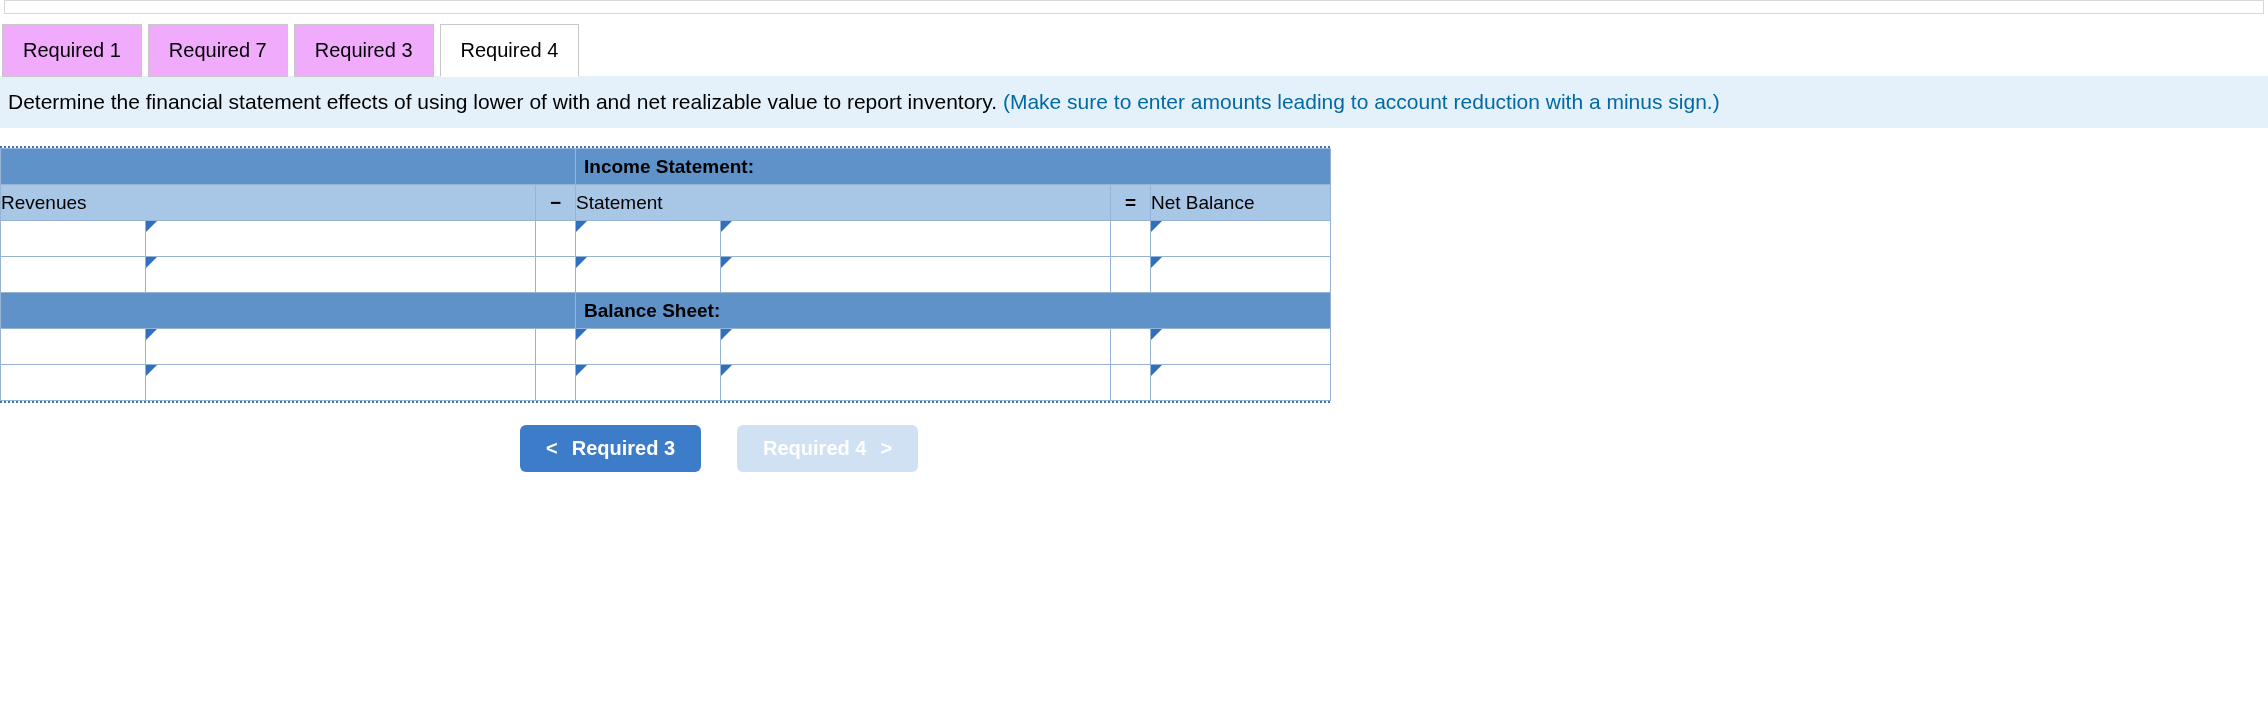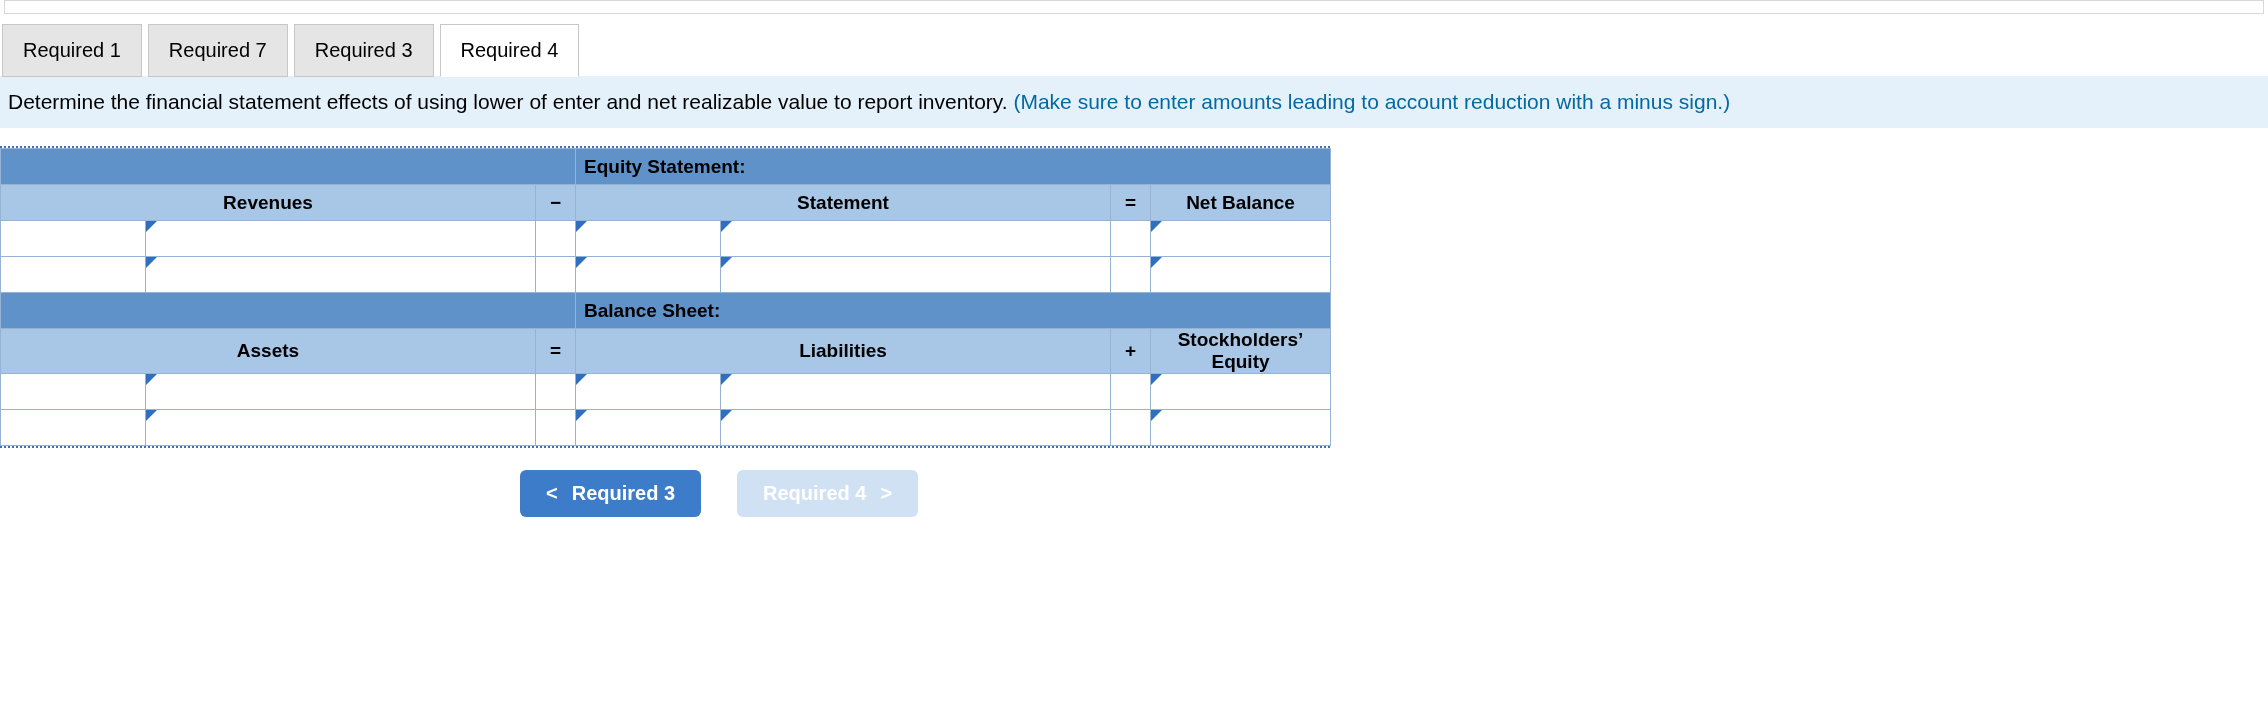--- a/index.html
+++ b/index.html
@@ -15,21 +15,21 @@
     background: #fff;
     margin: 0 4px 10px 4px;
   }
   .tabs {
     display: flex;
     gap: 6px;
     padding-left: 2px;
   }
   .tab {
     border: 1px solid #c7c7c7;
-    background: #e5e5e5;
+    background: #f0abfc;
     padding: 14px 20px;
     font-size: 20px;
     cursor: pointer;
   }
   .tab.active {
     background: #fff;
     border-bottom-color: #fff;
   }
   .instruction {
     background: #e4f1fb;
@@ -54,22 +54,21 @@
     vertical-align: middle;
   }
   .hdr-blue {
     background: #5e92c9;
     font-weight: bold;
     text-align: left;
     padding-left: 8px;
   }
   .hdr-light {
     background: #a8c6e6;
-    font-weight: bold;
-    text-align: center;
+    font-weight: normal;
   }
   .op-cell {
     background: #a8c6e6;
     font-weight: bold;
     text-align: center;
     width: 40px;
   }
   .input-cell {
     background: #fff;
     position: relative;
@@ -120,39 +119,39 @@
 <div class="top-bar"></div>
 
 <div class="tabs">
   <div class="tab">Required 1</div>
   <div class="tab">Required 7</div>
   <div class="tab">Required 3</div>
   <div class="tab active">Required 4</div>
 </div>
 
 <div class="instruction">
-  <span>Determine the financial statement effects of using lower of enter and net realizable value to report inventory. </span><span class="red">(Make sure to enter amounts leading to account reduction with a minus sign.)</span>
+  <span>Determine the financial statement effects of using lower of with and net realizable value to report inventory. </span><span class="red">(Make sure to enter amounts leading to account reduction with a minus sign.)</span>
 </div>
 
 <div class="table-wrap">
 <table>
   <colgroup>
     <col style="width:145px">
         <col style="width:390px">
     <col style="width:40px">
     <col style="width:145px">
         <col style="width:390px">
     <col style="width:40px">
     <col style="width:180px">
   </colgroup>
 
   <tbody>
         <tr>
     <td class="hdr-blue" colspan="3" style="border-right:none"></td>
-    <td class="hdr-blue" colspan="4">Equity Statement:</td>
+    <td class="hdr-blue" colspan="4">Income Statement:</td>
   </tr>
   <tr>
     <td class="hdr-light" colspan="2">Revenues</td>
     <td class="op-cell">−</td>
     <td class="hdr-light" colspan="2">Statement</td>
     <td class="op-cell">=</td>
     <td class="hdr-light">Net Balance</td>
   </tr>
   <tr>
     <td class="input-cell"><input style=""></td>
@@ -169,27 +168,20 @@
     <td class="input-cell"></td>
     <td class="input-cell"><span class="flag"></span><input style=""></td>
     <td class="input-cell"><span class="flag"></span><input style=""></td>
     <td class="input-cell"></td>
     <td class="input-cell"><span class="flag"></span><input style=""></td>
   </tr>
 
   <tr>
     <td class="hdr-blue" colspan="3" style="border-right:none"></td>
     <td class="hdr-blue" colspan="4">Balance Sheet:</td>
-  </tr>
-  <tr>
-    <td class="hdr-light" colspan="2">Assets</td>
-    <td class="op-cell">=</td>
-    <td class="hdr-light" colspan="2">Liabilities</td>
-    <td class="op-cell">+</td>
-    <td class="hdr-light">Stockholders’ Equity</td>
   </tr>
   <tr>
     <td class="input-cell"><input style=""></td>
     <td class="input-cell"><span class="flag"></span><input style=""></td>
     <td class="input-cell"></td>
     <td class="input-cell"><span class="flag"></span><input style=""></td>
     <td class="input-cell"><span class="flag"></span><input style=""></td>
     <td class="input-cell"></td>
     <td class="input-cell"><span class="flag"></span><input style=""></td>
   </tr>

